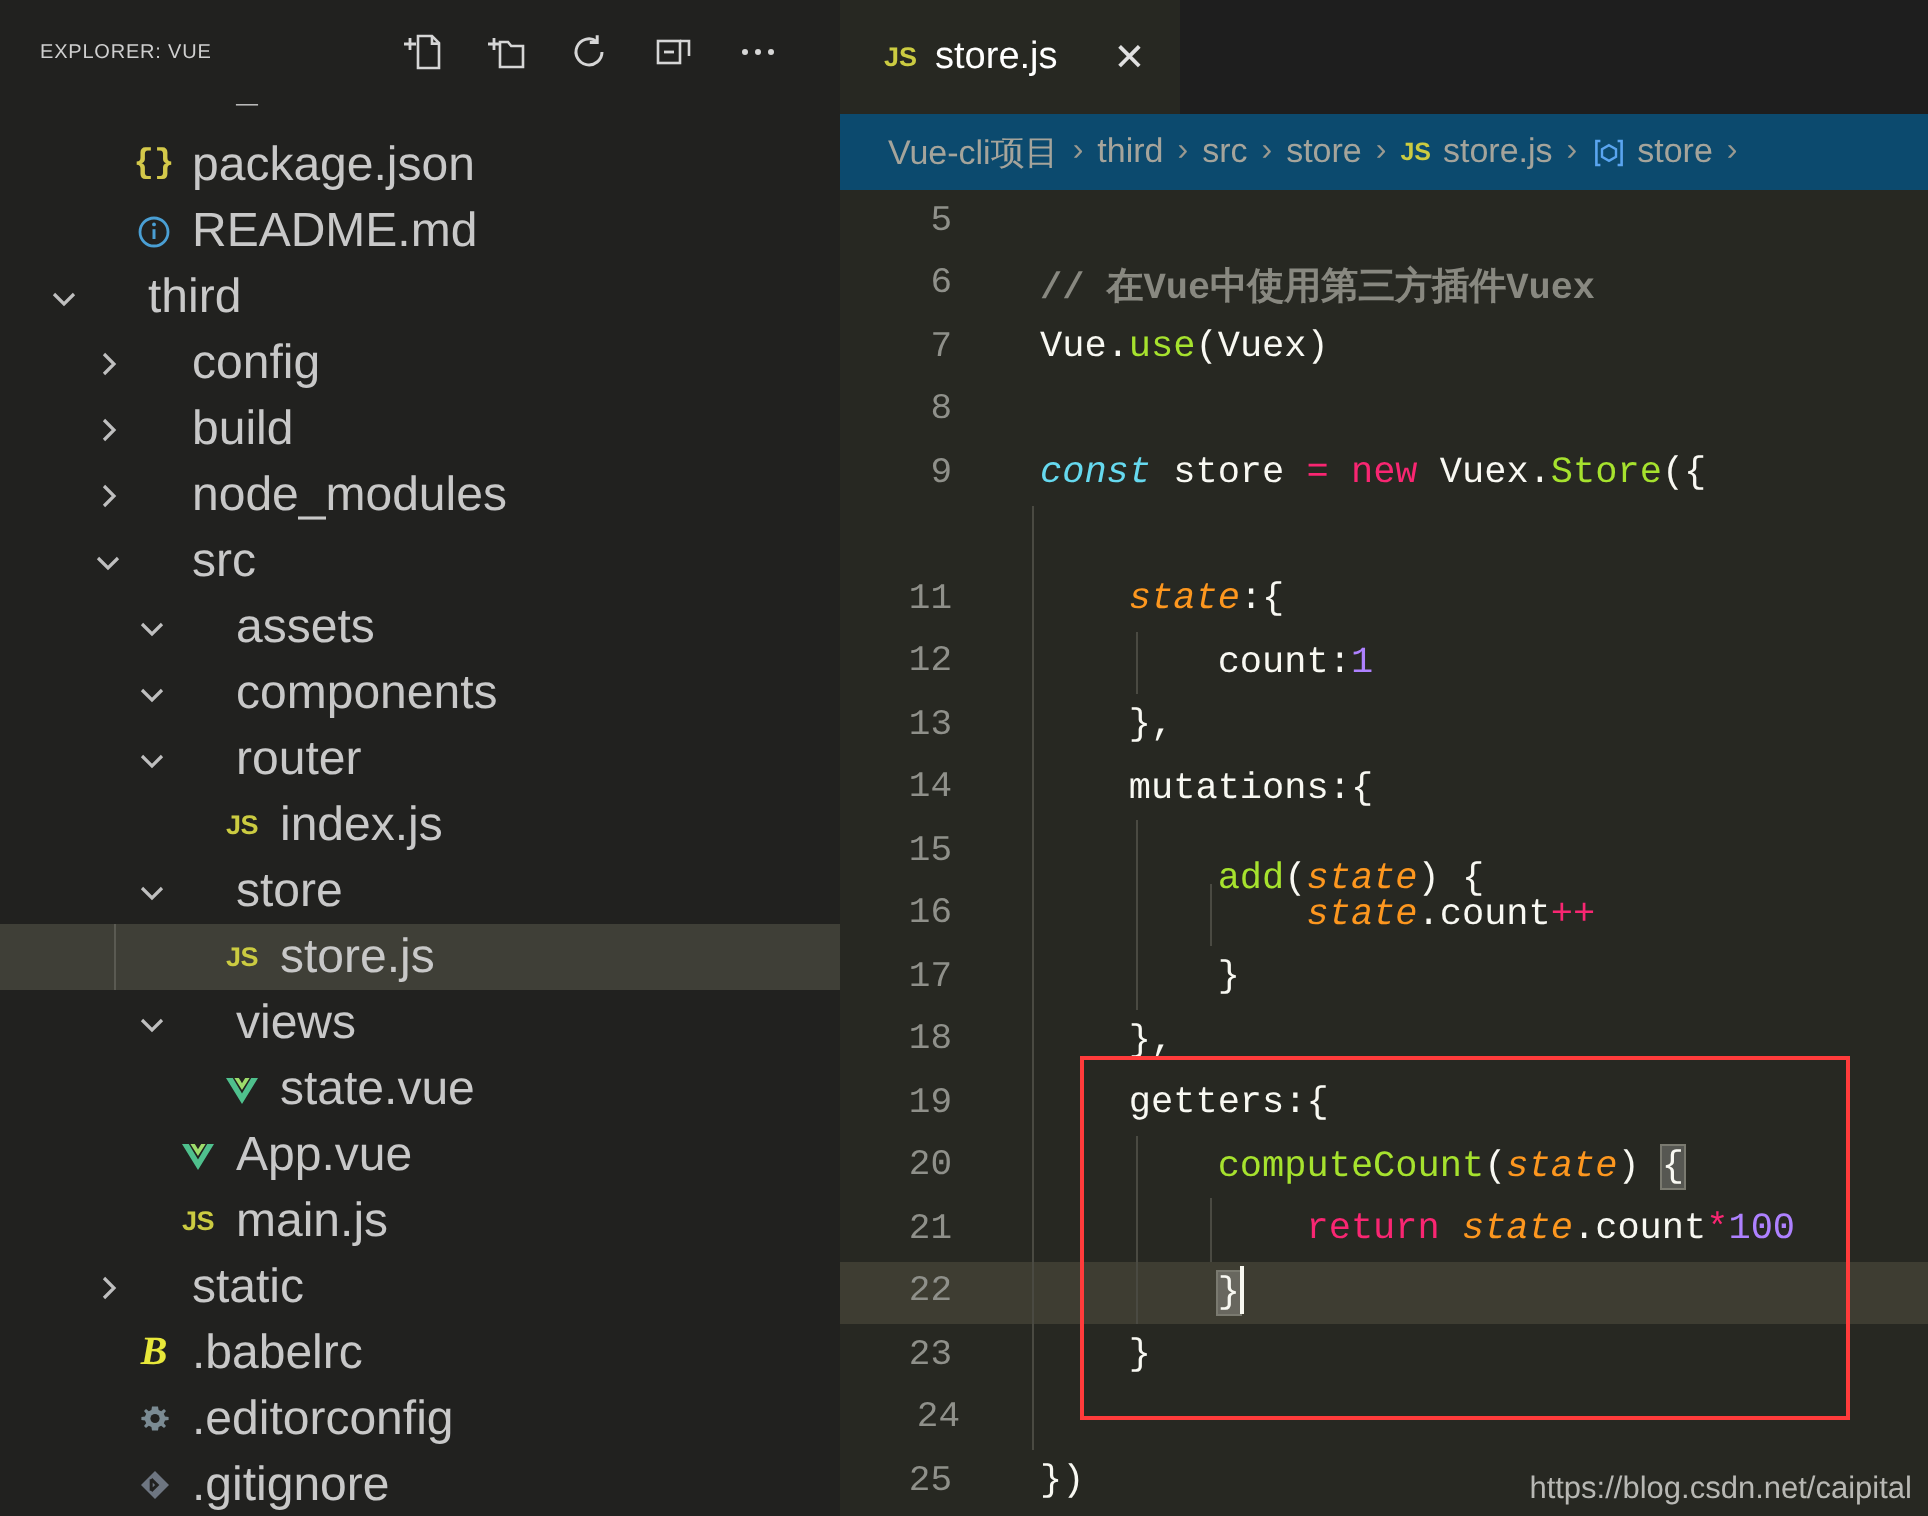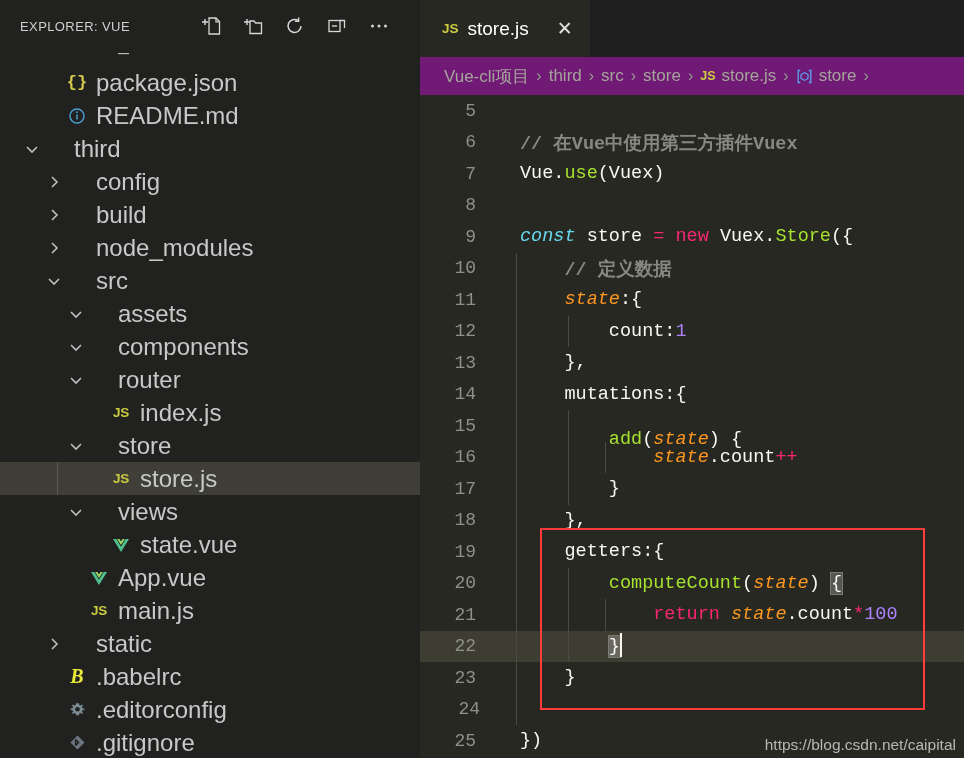--- a/index.html
+++ b/index.html
@@ -18,21 +18,21 @@
     display: flex; flex-direction: column;
     position: relative;
   }
   .sidebar-header {
     height: 52px; min-height: 52px;
     display: flex; align-items: center;
     padding: 0 14px 0 20px;
     background: #21211f;
   }
   .sidebar-title {
-    font-size: 13px; letter-spacing: .4px;
+    font-size: 10px; letter-spacing: .4px;
     color: #cfcfcf; white-space: nowrap;
   }
   .header-actions {
     margin-left: auto; display: flex; align-items: center; gap: 16px;
     padding-right: 14px;
   }
   .hicon {
     width: 26px; height: 26px;
     display: flex; align-items: center; justify-content: center;
     cursor: pointer;
@@ -106,21 +106,21 @@
   }
   .tab .tab-name { font-size: 19px; color: #ffffff; }
   .tab-close {
     margin-left: 16px; width: 22px; height: 22px;
     display: flex; align-items: center; justify-content: center;
     color: #e0e0e0; font-size: 19px; cursor: pointer;
     font-family: "Liberation Sans", sans-serif;
   }
 
   .breadcrumb {
-    height: 38px; min-height: 38px; background: #701a75;
+    height: 38px; min-height: 38px; background: #0c4a6e;
     display: flex; align-items: center; padding-left: 24px;
     font-size: 17px; color: #a5a49b; gap: 0px; overflow: hidden;
     white-space: nowrap;
   }
   .crumb { color: #a5a49b; cursor: pointer; }
   .sep { color: #9a9990; padding: 0 7px; font-size: 16px; }
   .crumb-js {
     font-size: 12.5px; font-weight: bold; color: #cbcb41;
     margin-right: 6px; font-family: "Liberation Sans", sans-serif;
   }
@@ -463,21 +463,20 @@
         <span class="sep">›</span>
       </div>
 
     <div class="code-area" id="code-area">
 
     <div class="line" style="top: 0px; position: absolute; left: 0px; right: 0px;"><span class="gutter">5</span><span class="code-text" style="margin-left: 30px;"></span></div>
         <div class="line" style="top: 31.5px; position: absolute; left: 0px; right: 0px;"><span class="gutter">6</span><span class="code-text" style="margin-left: 30px;"><span class="c-comment">// 在Vue中使用第三方插件Vuex</span></span></div>
         <div class="line" style="top: 63px; position: absolute; left: 0px; right: 0px;"><span class="gutter">7</span><span class="code-text" style="margin-left: 30px;"><span class="c-plain">Vue</span><span class="c-punc">.</span><span class="c-fn">use</span><span class="c-punc">(</span><span class="c-plain">Vuex</span><span class="c-punc">)</span></span></div>
         <div class="line" style="top: 94.5px; position: absolute; left: 0px; right: 0px;"><span class="gutter">8</span><span class="code-text" style="margin-left: 30px;"></span></div>
         <div class="line" style="top: 126px; position: absolute; left: 0px; right: 0px;"><span class="gutter">9</span><span class="code-text" style="margin-left: 30px;"><span class="c-const">const</span><span> </span><span class="c-plain">store</span><span> </span><span class="c-kw">=</span><span> </span><span class="c-kw">new</span><span> </span><span class="c-plain">Vuex</span><span class="c-punc">.</span><span class="c-fn">Store</span><span class="c-punc">(</span><span class="c-punc">{</span></span></div>
-        <div class="line" style="top: 157.5px; position: absolute; left: 0px; right: 0px;"><span class="gutter">10</span><span class="code-text" style="margin-left: 30px;"><span>    </span><span class="c-comment">// 定义数据</span></span></div>
         <div class="line" style="top: 189px; position: absolute; left: 0px; right: 0px;"><span class="gutter">11</span><span class="code-text" style="margin-left: 30px;"><span>    </span><span class="c-param">state</span><span class="c-punc">:</span><span class="c-punc">{</span></span></div>
         <div class="line" style="top: 220.5px; position: absolute; left: 0px; right: 0px;"><span class="gutter">12</span><span class="code-text" style="margin-left: 30px;"><span>        </span><span class="c-plain">count</span><span class="c-punc">:</span><span class="c-num">1</span></span></div>
         <div class="line" style="top: 252px; position: absolute; left: 0px; right: 0px;"><span class="gutter">13</span><span class="code-text" style="margin-left: 30px;"><span>    </span><span class="c-punc">}</span><span class="c-punc">,</span></span></div>
         <div class="line" style="top: 283.5px; position: absolute; left: 0px; right: 0px;"><span class="gutter">14</span><span class="code-text" style="margin-left: 30px;"><span>    </span><span class="c-plain">mutations</span><span class="c-punc">:</span><span class="c-punc">{</span></span></div>
         <div class="line" style="top: 315px; position: absolute; left: 0px; right: 0px;"><span class="gutter">15</span><span class="code-text" style="margin-left: 30px; margin-top: 28px;"><span>        </span><span class="c-fn">add</span><span class="c-punc">(</span><span class="c-param">state</span><span class="c-punc">)</span><span> </span><span class="c-punc">{</span></span></div>
         <div class="line" style="top: 346.5px; position: absolute; left: 0px; right: 0px;"><span class="gutter">16</span><span class="code-text" style="margin-left: 30px;"><span>            </span><span class="c-param">state</span><span class="c-punc">.</span><span class="c-plain">count</span><span class="c-kw">++</span></span></div>
         <div class="line" style="top: 378px; position: absolute; left: 0px; right: 0px;"><span class="gutter">17</span><span class="code-text" style="margin-left: 30px;"><span>        </span><span class="c-punc">}</span></span></div>
         <div class="line" style="top: 409.5px; position: absolute; left: 0px; right: 0px;"><span class="gutter">18</span><span class="code-text" style="margin-left: 30px;"><span>    </span><span class="c-punc">}</span><span class="c-punc">,</span></span></div>
         <div class="line" style="top: 441px; position: absolute; left: 0px; right: 0px;"><span class="gutter">19</span><span class="code-text" style="margin-left: 30px;"><span>    </span><span class="c-plain">getters</span><span class="c-punc">:</span><span class="c-punc">{</span></span></div>
         <div class="line" style="top: 472.5px; position: absolute; left: 0px; right: 0px;"><span class="gutter">20</span><span class="code-text" style="margin-left: 30px;"><span>        </span><span class="c-fn">computeCount</span><span class="c-punc">(</span><span class="c-param">state</span><span class="c-punc">)</span><span> </span><span class="c-punc brkt-match">{</span></span></div>

